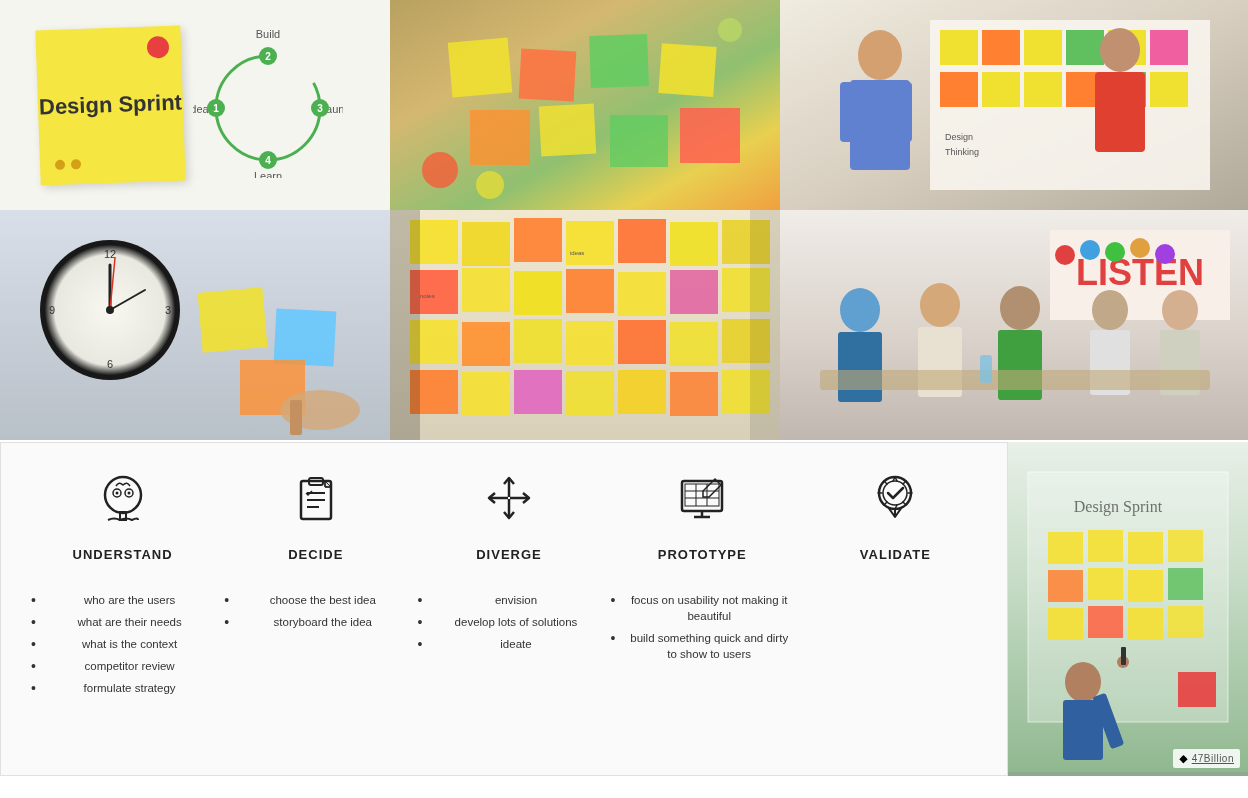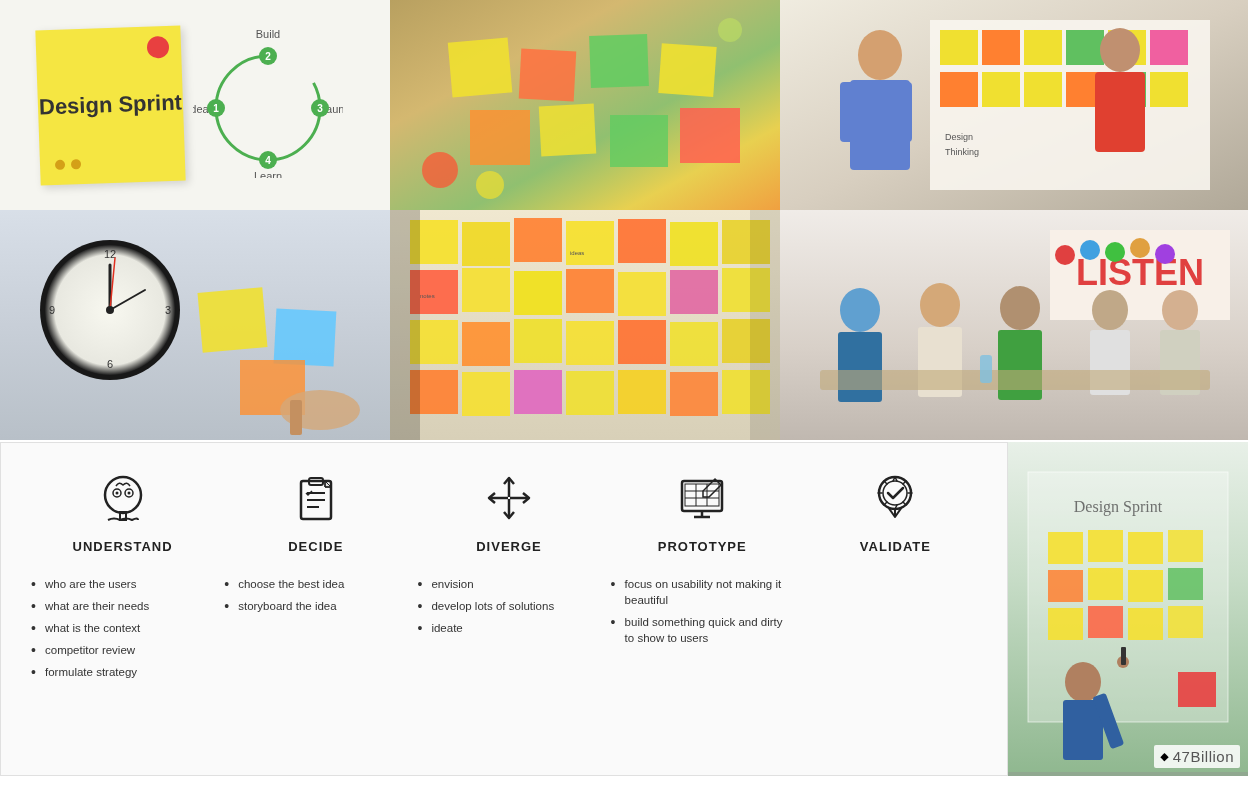--- a/index.html
+++ b/index.html
@@ -104,37 +104,38 @@
       display: grid;
       grid-template-columns: repeat(5, 1fr);
       gap: 10px;
       align-items: start;
     }
 
     .stage {
       display: flex;
       flex-direction: column;
       align-items: center;
-      gap: 16px;
+      gap: 24px;
     }
 
     .stage-title {
       font-size: 13px;
       font-weight: bold;
       letter-spacing: 1px;
       text-transform: uppercase;
       color: #222;
       margin-bottom: 6px;
       text-align: center;
     }
 
     .stage-list {
       list-style: none;
       padding: 0;
       width: 100%;
+      text-align: center;
     }
     .stage-list li {
       font-size: 11.5px;
       color: #333;
       margin-bottom: 6px;
       padding-left: 14px;
       position: relative;
       line-height: 1.4;
     }
     .stage-list li::before {
@@ -157,23 +158,24 @@
       bottom: 8px;
       right: 8px;
       display: flex;
       align-items: center;
       gap: 4px;
       background: rgba(255,255,255,0.85);
       padding: 3px 6px;
       border-radius: 2px;
     }
     .footer-logo {
-      font-size: 15px;
+      font-size: 10px;
       color: #555;
       letter-spacing: 0.5px;
+      text-decoration: underline;
     }
     .footer-icon {
       font-size: 11px;
     }
 
     
     .cycle-svg {
       width: 150px;
       height: 160px;
     }

